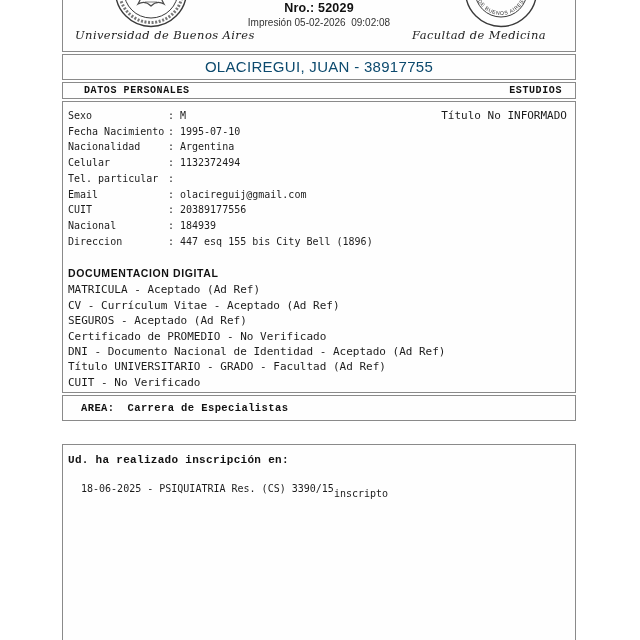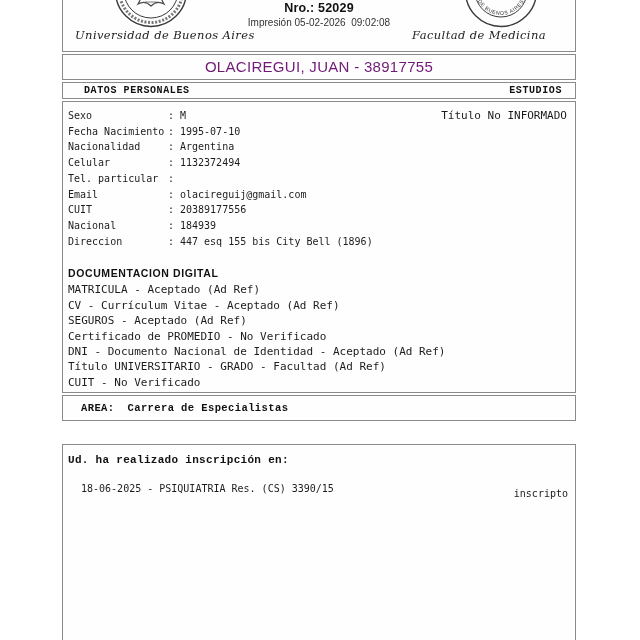--- a/index.html
+++ b/index.html
@@ -75,21 +75,21 @@
 
   
   .title-box {
     top: 54px;
     height: 26px;
     text-align: center;
     font-family: "Liberation Sans", sans-serif;
     font-size: 15px;
     letter-spacing: 0.3px;
     line-height: 24px;
-    color: #701a75;
+    color: #0c4a6e;
   }
 
   
   .bar-box {
     top: 82px;
     height: 17px;
     display: flex;
     justify-content: space-between;
     align-items: center;
     padding: 0 13px 0 21px;
@@ -159,21 +159,20 @@
   }
   .insc-heading {
     font-family: "Liberation Mono", monospace;
     font-weight: bold;
     font-size: 11px;
     letter-spacing: 0.3px;
     color: #111;
   }
   .insc-row {
     display: flex;
-    justify-content: space-between;
     margin-top: 17px;
   }
   .insc-entry {
     margin-left: 13px;
     font-size: 10px;
     white-space: pre;
   }
   .insc-status {
     font-size: 10px;
     transform: translateY(5px);

